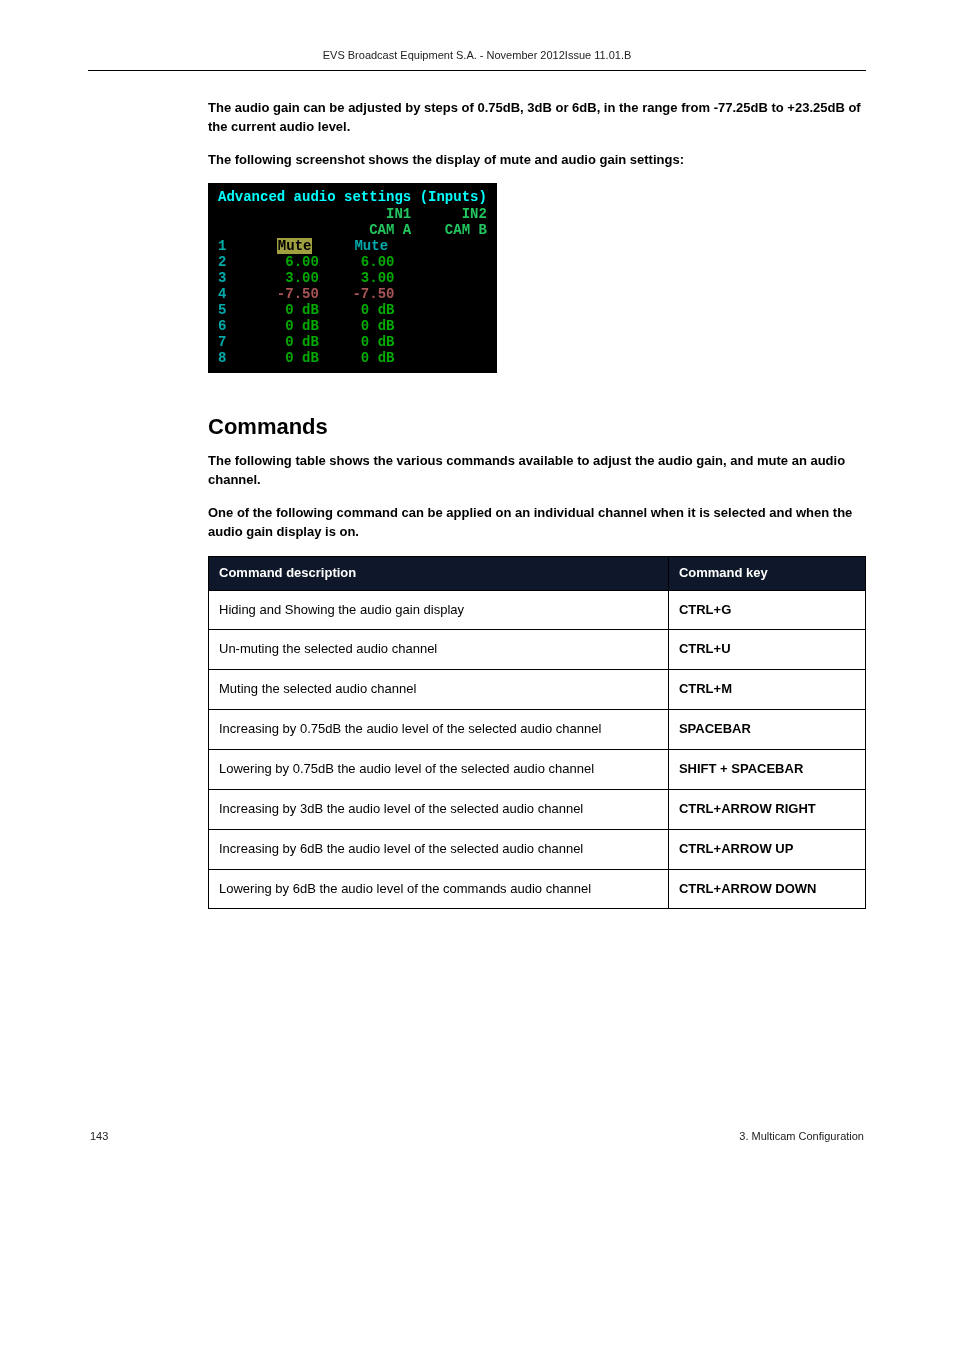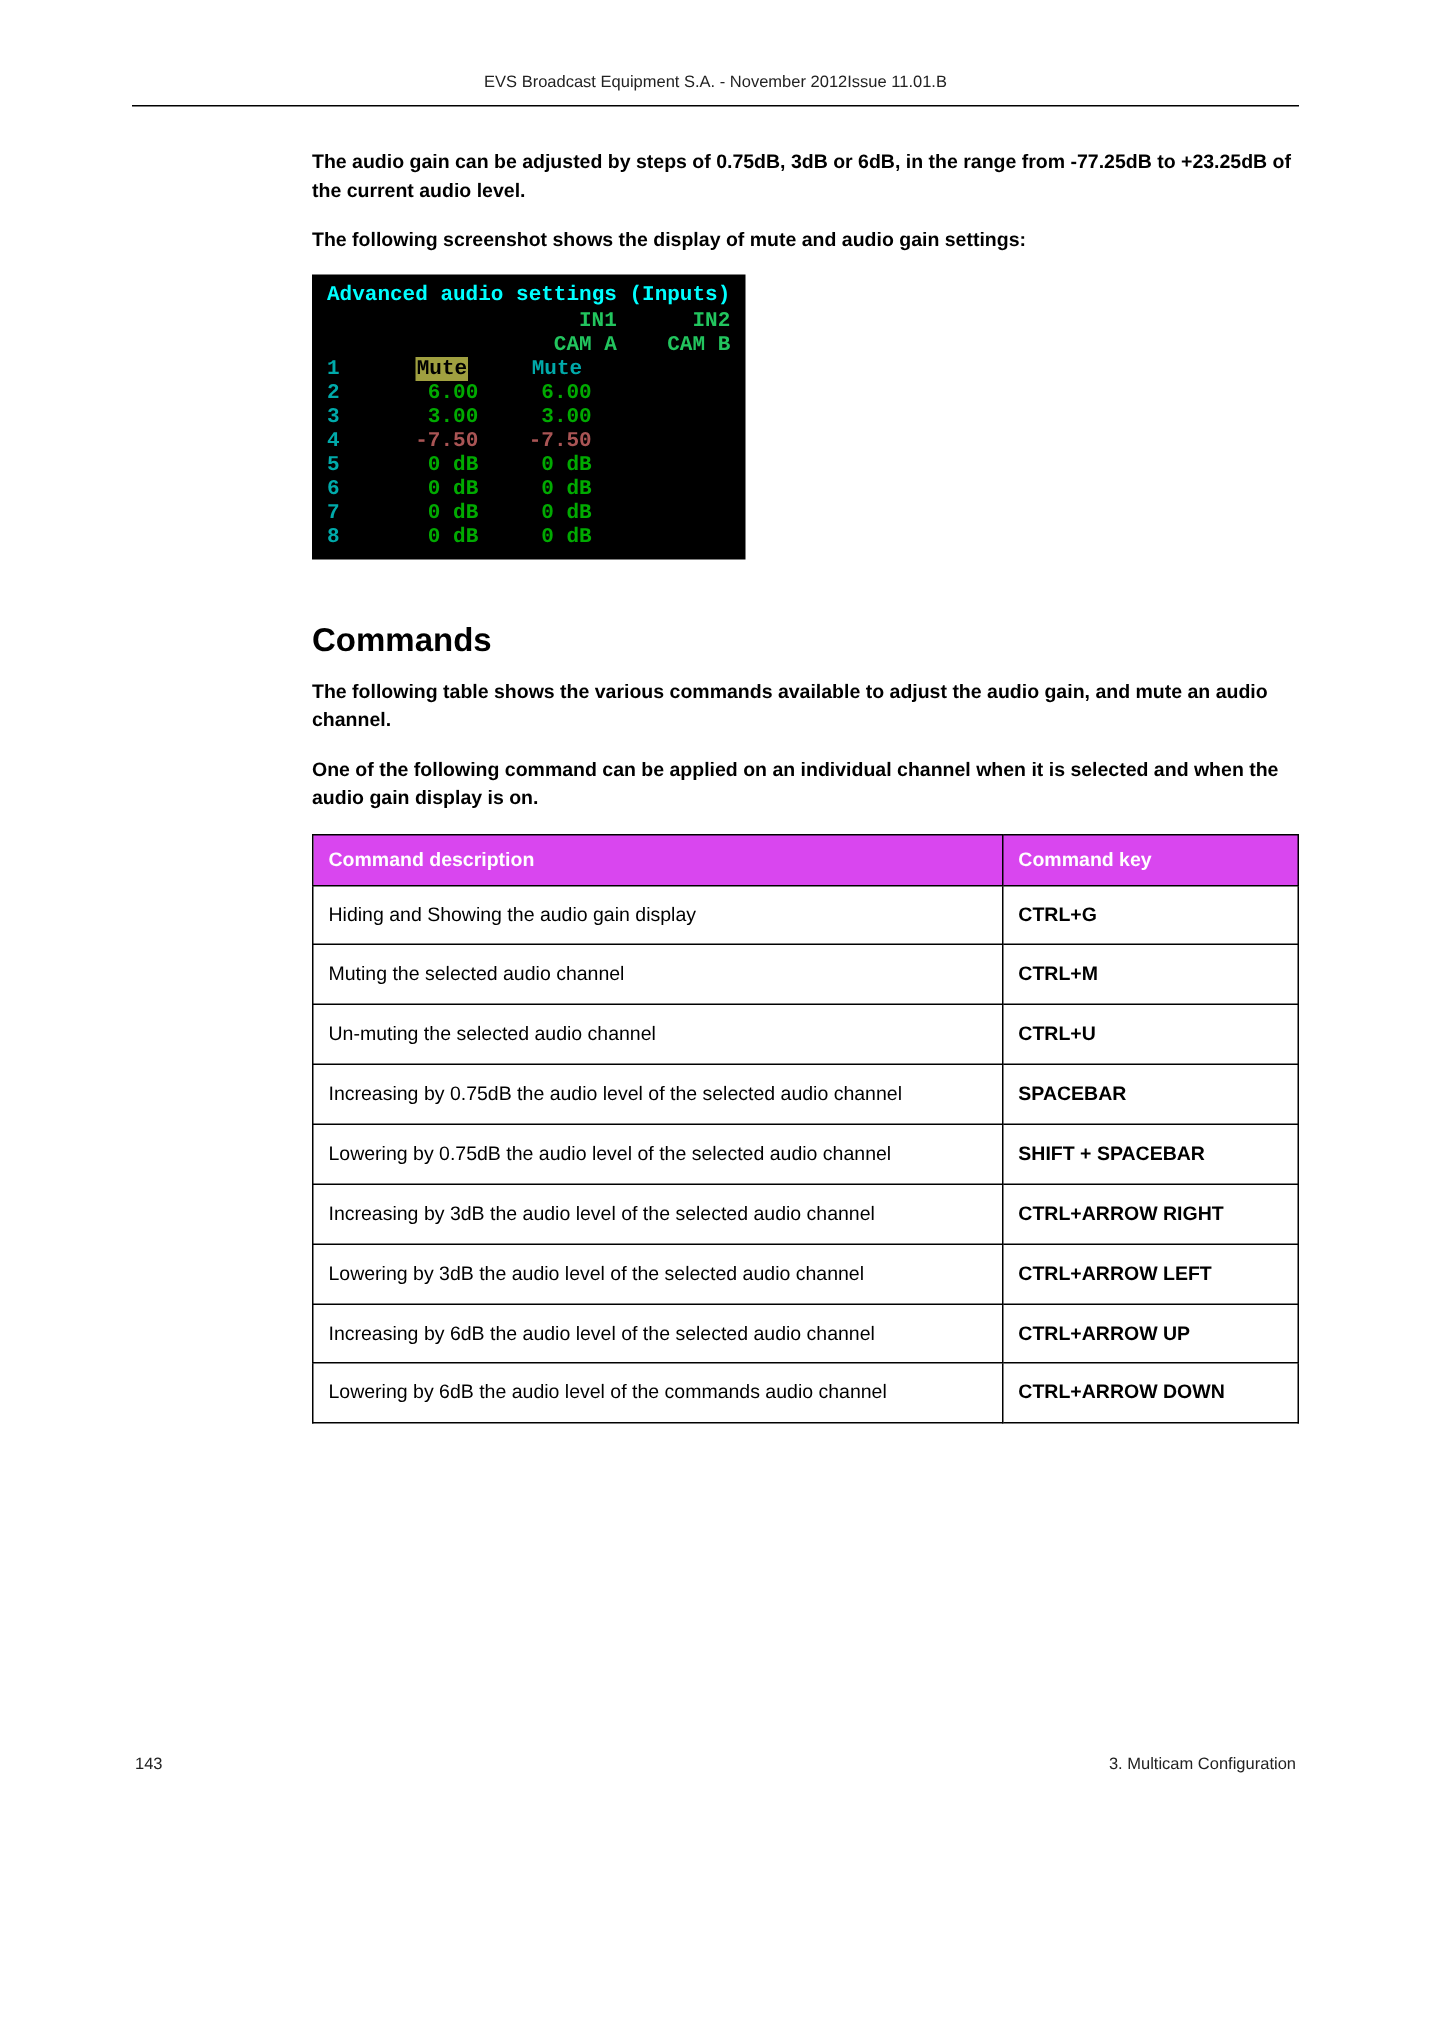--- a/index.html
+++ b/index.html
@@ -51,21 +51,21 @@
     font-weight: bold;
     margin-bottom: 10px;
     margin-top: 6px;
   }
   table.cmd {
     border-collapse: collapse;
     width: 100%;
     margin-top: 4px;
   }
   table.cmd th {
-    background: #d946ef;
+    background: #0f172a;
     color: #fff;
     font-weight: bold;
     text-align: left;
     padding: 7px 10px;
     border: 1px solid #000;
     font-size: 13px;
   }
   table.cmd td {
     border: 1px solid #000;
     padding: 10px 10px;
@@ -126,42 +126,38 @@
           <th>Command description</th>
           <th style="width:30%">Command key</th>
         </tr>
       </thead>
       <tbody id="cmd-body">
           <tr>
             <td>Hiding and Showing the audio gain display</td>
             <td class="key">CTRL+G</td>
           </tr>
           <tr>
+            <td>Un-muting the selected audio channel</td>
+            <td class="key">CTRL+U</td>
+          </tr>
+          <tr>
             <td>Muting the selected audio channel</td>
             <td class="key">CTRL+M</td>
-          </tr>
-          <tr>
-            <td>Un-muting the selected audio channel</td>
-            <td class="key">CTRL+U</td>
           </tr>
           <tr>
             <td>Increasing by 0.75dB the audio level of the selected audio channel</td>
             <td class="key">SPACEBAR</td>
           </tr>
           <tr>
             <td>Lowering by 0.75dB the audio level of the selected audio channel</td>
             <td class="key">SHIFT + SPACEBAR</td>
           </tr>
           <tr>
             <td>Increasing by 3dB the audio level of the selected audio channel</td>
             <td class="key">CTRL+ARROW RIGHT</td>
-          </tr>
-          <tr>
-            <td>Lowering by 3dB the audio level of the selected audio channel</td>
-            <td class="key">CTRL+ARROW LEFT</td>
           </tr>
           <tr>
             <td>Increasing by 6dB the audio level of the selected audio channel</td>
             <td class="key">CTRL+ARROW UP</td>
           </tr>
           <tr>
             <td>Lowering by 6dB the audio level of the commands audio channel</td>
             <td class="key">CTRL+ARROW DOWN</td>
           </tr>
         </tbody>

